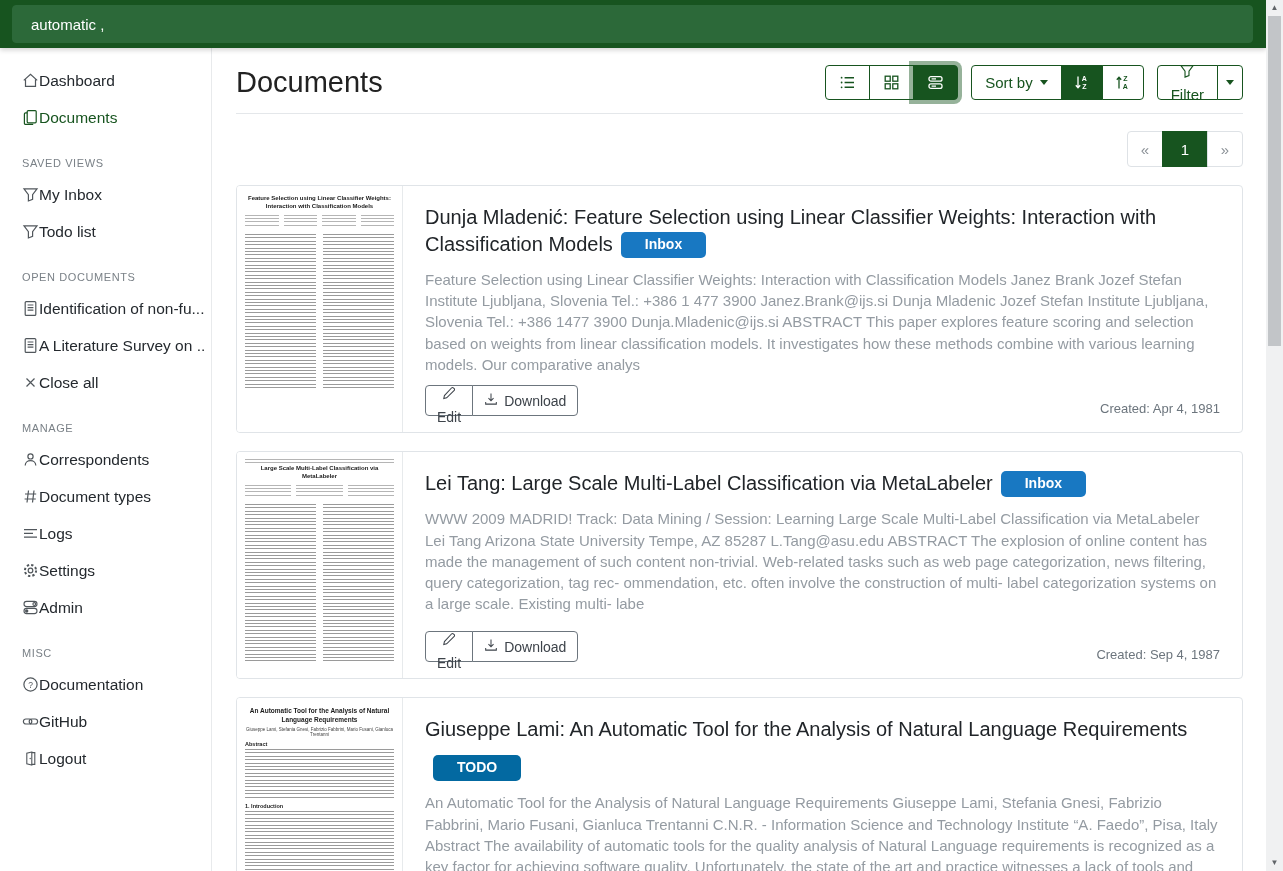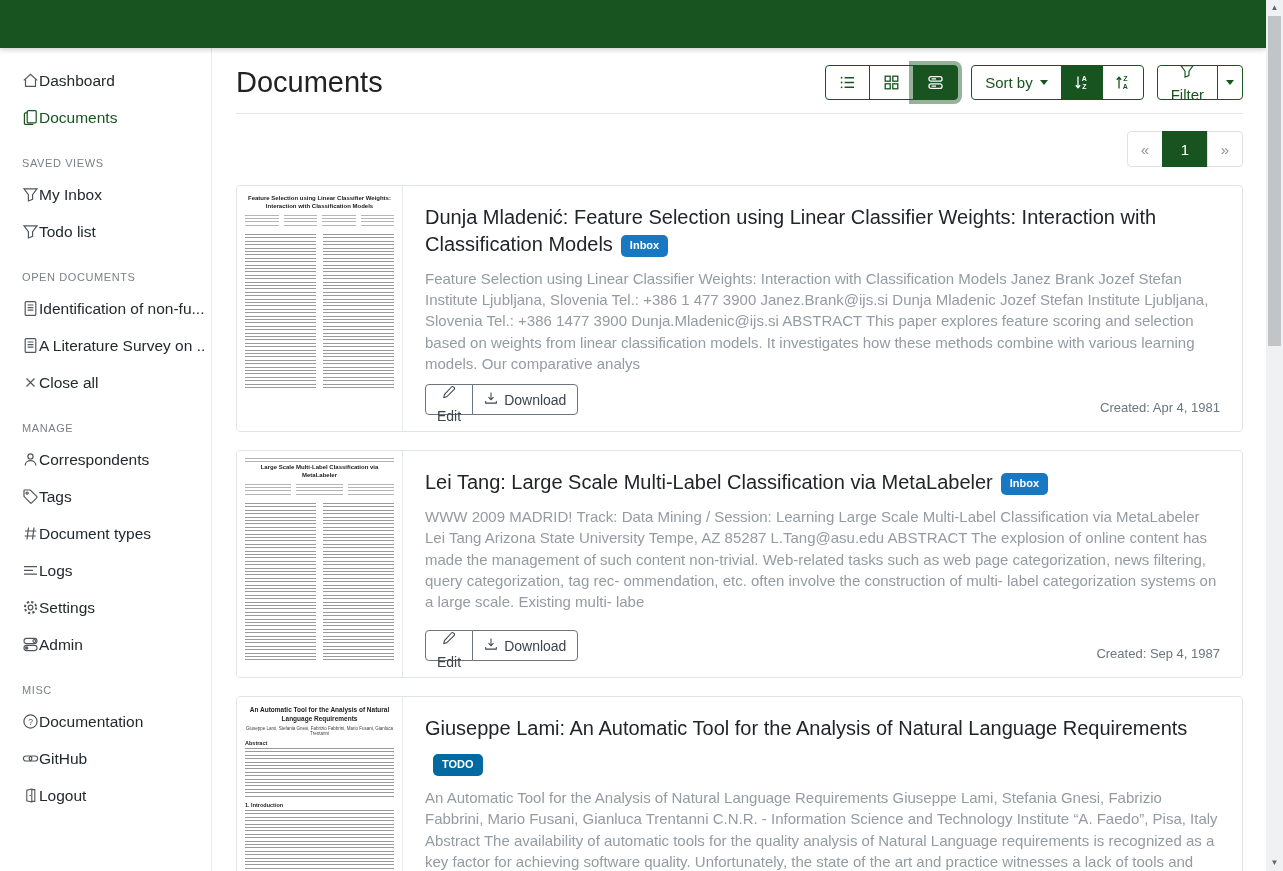--- a/index.html
+++ b/index.html
@@ -70,22 +70,22 @@
   .pag .pbtn.active { background:#17541f; border-color:#17541f; color:#fff; width:46px; }
 
   
   .card { display:flex; border:1px solid #e0e4e8; border-radius:4px; margin-top:18px;
     min-height:228px; background:#fff; overflow:hidden; }
   .thumb { width:166px; flex:0 0 166px; border-right:1px solid #e7eaec; background:#fff;
     padding:7px 8px; cursor:pointer; }
   .card-body { flex:1; padding:18px 22px 16px 22px; display:flex; flex-direction:column; }
   .card-title { font-size:20px; font-weight:400; line-height:1.35; color:#212529; }
   .card-title .tlink { cursor:pointer; }
-  .badge { display:inline-block; color:#fff; font-size:11px; font-weight:bold;
-    padding:3px 9px 4px; border-radius:5px; margin-left:8px; position:relative; top:-2px; }
+  .badge { display:inline-block; color:#fff; font-size:14px; font-weight:bold;
+    padding:3px 24px 4px; border-radius:5px; margin-left:8px; position:relative; top:-2px; }
   .card-desc { margin-top:9px; font-size:15px; line-height:1.42; color:#949ba2;
     max-height:110px; overflow:hidden; }
   .card-foot { margin-top:auto; display:flex; justify-content:space-between; align-items:flex-end; padding-top:10px; }
   .sm-group .sbtn { height:31px; display:inline-flex; align-items:center; gap:6px; padding:0 11px;
     border:1px solid #6c757d; background:#fff; color:#3d434a; font-size:14px; cursor:pointer;
     margin-left:-1px; font-family:inherit; }
   .sm-group .sbtn:first-child { border-radius:4px 0 0 4px; margin-left:0;flex-direction:column; }
   .sm-group .sbtn:last-child { border-radius:0 4px 4px 0; }
   .created { font-size:13px; color:#6c757d; white-space:nowrap; }
 
@@ -98,20 +98,23 @@
   .auth-row { display:flex; gap:5px; margin-top:4px; }
   .auth-row .fake-lt { flex:1; height:13px; }
   .col-row { display:flex; gap:7px; margin-top:6px; }
   .col-row .fake { flex:1; }
   .thdr { height:4px; margin-bottom:2px; }
 </style>
 </head>
 <body>
 
 <div class="navbar">
+  <div class="search-wrap">
+    <input class="search-input" type="text" value="automatic ," style="">
+  </div>
 </div>
 
 <div class="sidebar">
 
   <div class="side-item">
     <span class="ic">
       <svg viewBox="0 0 17 17" width="17" height="17" fill="none" stroke="currentColor" stroke-width="1.2">
           <path d="M1.8 8.4 L8.5 2.3 L15.2 8.4"></path>
           <path d="M3.5 7.2 V14.4 H13.5 V7.2"></path>
         </svg>
@@ -180,29 +183,20 @@
   <div class="side-header">MANAGE</div>
 
   <div class="side-item">
     <span class="ic">
       <svg viewBox="0 0 17 17" width="17" height="17" fill="none" stroke="currentColor" stroke-width="1.2">
           <circle cx="8.5" cy="5.4" r="2.6"></circle>
           <path d="M3.2 14.6 c0-3.1 2.5-4.9 5.3-4.9 s5.3 1.8 5.3 4.9"></path>
         </svg>
     </span>
     <span>Correspondents</span>
-  </div>
-  <div class="side-item">
-    <span class="ic">
-      <svg viewBox="0 0 17 17" width="17" height="17" fill="none" stroke="currentColor" stroke-width="1.2">
-          <path d="M2 8.3 V2.6 a.6.6 0 0 1 .6-.6 H8.3 l6.4 6.4 a1 1 0 0 1 0 1.4 l-5 5 a1 1 0 0 1 -1.4 0 Z"></path>
-          <circle cx="5.1" cy="5.1" r="1.1"></circle>
-        </svg>
-    </span>
-    <span>Tags</span>
   </div>
   <div class="side-item">
     <span class="ic">
       <svg viewBox="0 0 17 17" width="17" height="17" fill="none" stroke="currentColor" stroke-width="1.2">
           <path d="M6.5 2.5 L5 14.5 M12 2.5 L10.5 14.5 M3 6 H14.2 M2.6 11 H13.8"></path>
         </svg>
     </span>
     <span>Document types</span>
   </div>
   <div class="side-item">

